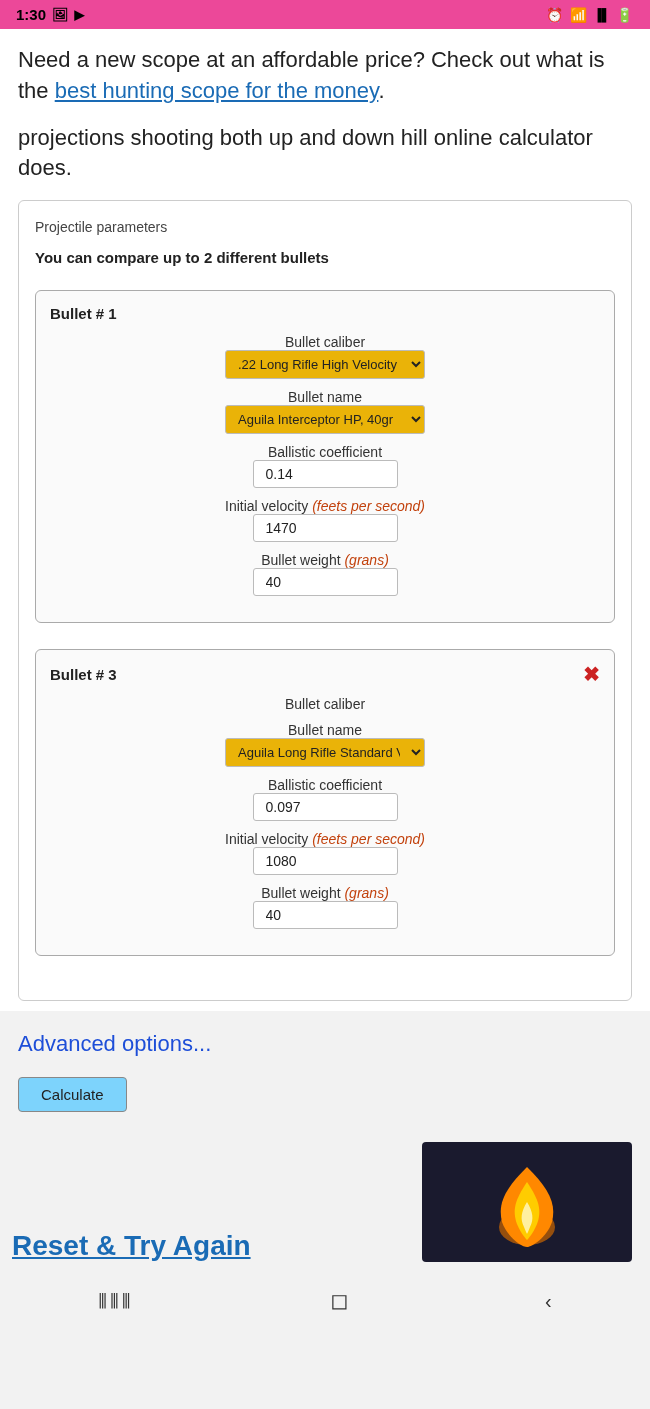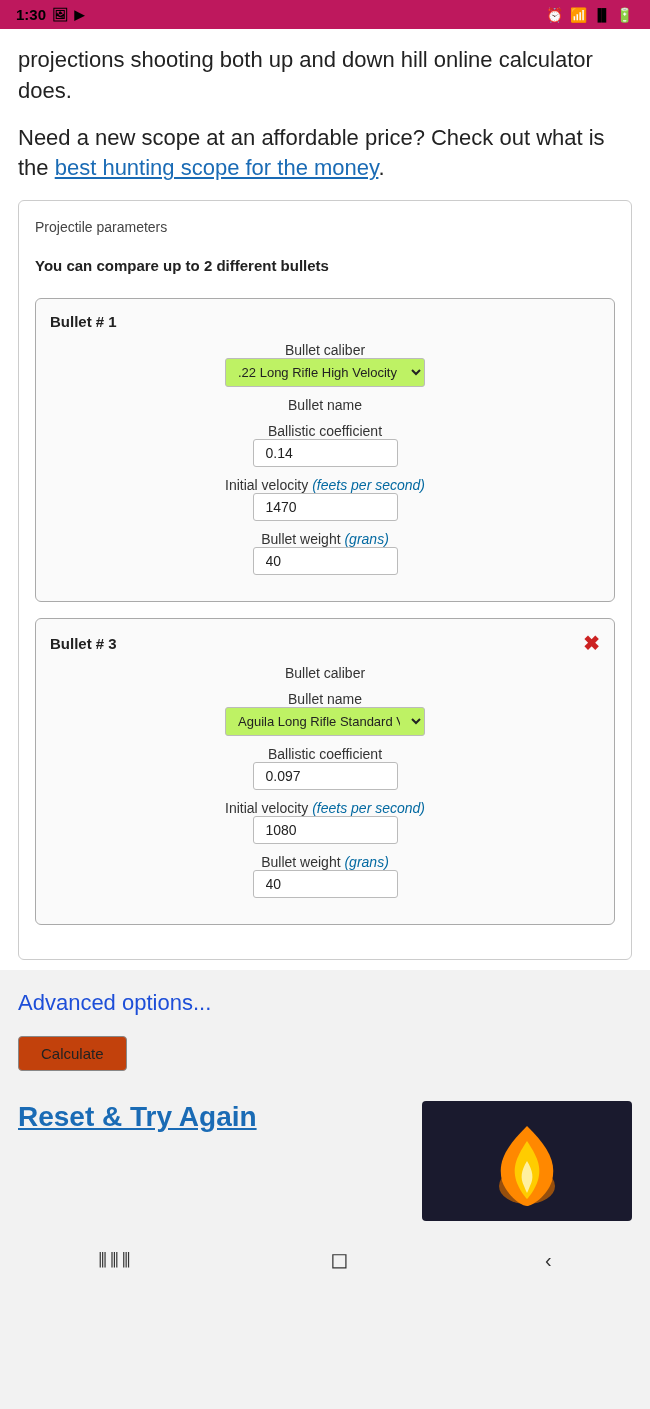--- a/index.html
+++ b/index.html
@@ -6,21 +6,21 @@
     * { box-sizing: border-box; margin: 0; padding: 0; }
     body {
       background: #f2f2f2;
       font-family: sans-serif;
       width: 650px;
       overflow-x: hidden;
     }
 
     
     .status-bar {
-      background: #be185d;
+      background: #ec4899;
       display: flex;
       justify-content: space-between;
       align-items: center;
       padding: 6px 16px;
       font-size: 14px;
       font-weight: bold;
     }
     .status-left { display: flex; align-items: center; gap: 6px; }
     .status-right { display: flex; align-items: center; gap: 6px; }
 
@@ -45,35 +45,35 @@
       background: #fff;
       border: 1px solid #ccc;
       border-radius: 6px;
       padding: 18px 16px;
       margin-top: 4px;
     }
     .params-title {
       font-size: 14px;
       color: #444;
       font-weight: normal;
-      margin-bottom: 22px;
+      margin-bottom: 14px;
     }
     .compare-text {
       font-size: 15px;
       font-weight: bold;
       color: #222;
       margin-bottom: 24px;
     }
 
     
     .bullet-section {
       border: 1px solid #aaa;
       border-radius: 6px;
       padding: 14px 14px 16px 14px;
-      margin-bottom: 16px;
+      margin-bottom: 26px;
       background: #fafafa;
     }
     .bullet-header {
       display: flex;
       align-items: center;
       justify-content: space-between;
       margin-bottom: 12px;
     }
     .bullet-title {
       font-size: 15px;
@@ -96,38 +96,38 @@
       margin-bottom: 10px;
       flex-direction: column;
     }
     .form-label {
       font-size: 14px;
       color: #333;
       flex: 1;
     }
     .form-label em {
       font-style: italic;
-      color: #0369a1;
+      color: #c2410c;
     }
     .form-input {
       width: 145px;
       padding: 5px 12px;
       border: 1px solid #bbb;
       border-radius: 3px;
       font-size: 14px;
       background: #fff;
       color: #222;
     }
     .form-select {
       width: 200px;
       padding: 5px 8px;
       border: 1px solid #bbb;
       border-radius: 3px;
       font-size: 13px;
-      background: #bef264;
+      background: #eab308;
       color: #222;
       overflow: hidden;
       white-space: nowrap;
     }
 
     
     .advanced-options {
       padding: 20px 18px 10px 18px;
     }
     .advanced-link {
@@ -135,33 +135,33 @@
       font-size: 22px;
       text-decoration: none;
     }
 
     
     .calculate-section {
       padding: 10px 18px 20px 18px;
     }
     .calculate-btn {
       border: 1px solid #888;
-      background: #c2410c;
+      background: #7dd3fc;
       padding: 8px 22px;
       font-size: 15px;
       color: #222;
       border-radius: 4px;
       cursor: pointer;
     }
 
     
     .reset-section {
       display: flex;
-      align-items: flex-start;
-      padding: 10px 18px 0 18px;
+      align-items: flex-end;
+      padding: 10px 18px 0 12px;
       gap: 18px;
     }
     .reset-link {
       color: #1a6bb5;
       font-size: 28px;
       font-weight: bold;
       text-decoration: underline;
       flex: 1;
     }
     .flame-img {
@@ -206,42 +206,45 @@
   <div class="status-right">
     <span>⏰</span>
     <span>📶</span>
     <span style="font-size:12px;">▐▌</span>
     <span>🔋</span>
   </div>
 </div>
 
 <div class="content-area">
   <p class="intro-text">
-    <span>projections shooting both up and down hill online calculator does.</span>
+    <span>Need a new scope at an affordable price? Check out what is the </span><a class="link-text"><span>best hunting scope for the money</span></a><span>.</span>
   </p>
   <p class="intro-text">
-    <span>Need a new scope at an affordable price? Check out what is the </span><a class="link-text"><span>best hunting scope for the money</span></a><span>.</span>
+    <span>projections shooting both up and down hill online calculator does.</span>
   </p>
 
   <div class="params-box">
     <div class="params-title">Projectile parameters</div>
     <div class="compare-text">You can compare up to 2 different bullets</div>
 
     <div class="bullet-section">
       <div class="bullet-header">
         <span class="bullet-title">Bullet # 1</span>
       </div>
       <div class="form-row">
         <label class="form-label">Bullet caliber</label>
         <select class="form-select">
           <option>.22 Long Rifle High Velocity</option>
         </select>
       </div>
       <div class="form-row">
         <label class="form-label">Bullet name</label>
+        <select class="form-select">
+          <option>Aguila Interceptor HP, 40gr</option>
+        </select>
       </div>
       <div class="form-row">
         <label class="form-label">Ballistic coefficient</label>
         <input class="form-input" type="text" value="0.14" style="">
       </div>
       <div class="form-row">
         <label class="form-label">
           <span>Initial velocity</span> <em>(feets per second)</em>
         </label>
         <input class="form-input" type="text" value="1470" style="">

